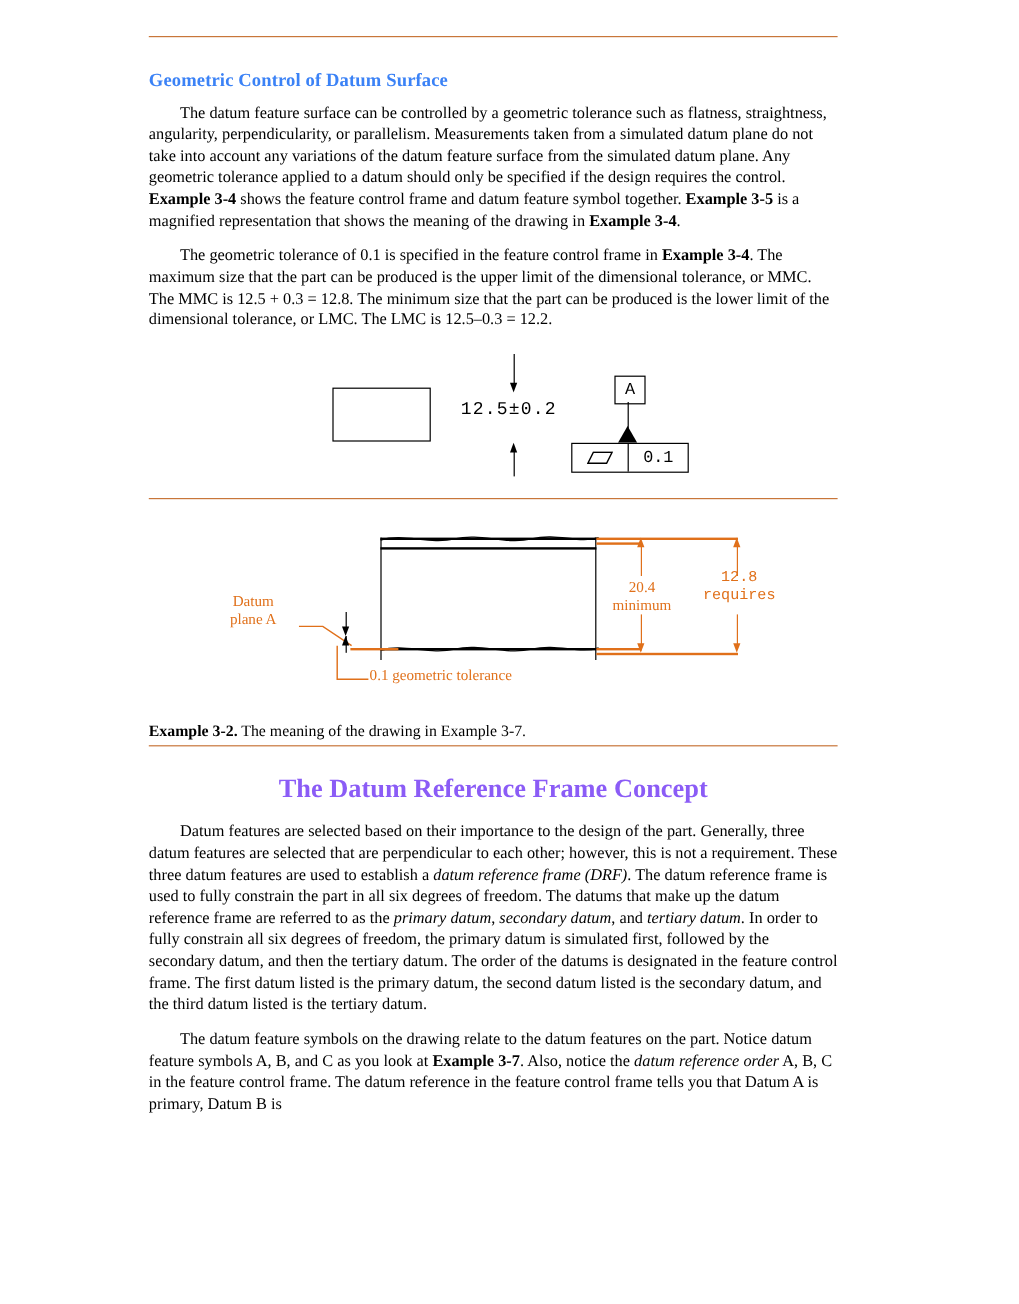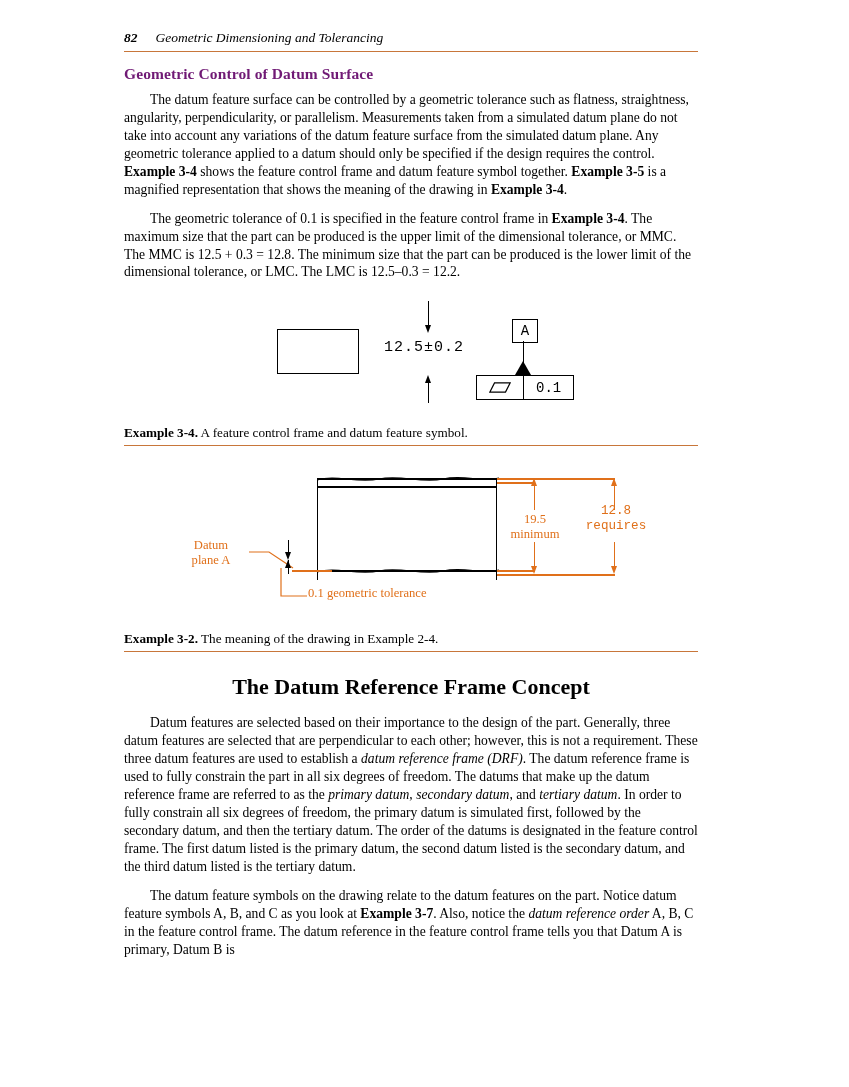--- a/index.html
+++ b/index.html
@@ -48,29 +48,29 @@
     margin: 0;
     height: 0;
   }
   .rule.thin { border-top: 1px solid #c8763a; }
 
   
   h2.section-title {
     font-family: "Liberation Serif", serif;
     font-size: 15.5px;
     font-weight: bold;
-    color: #701a75;
-    margin: 13px 0 8px 0;
+    color: #3b82f6;
+    margin: 28px 0 8px 0;
     letter-spacing: 0.1px;
   }
   h1.big-title {
     font-family: "Liberation Serif", serif;
     font-size: 22px;
     font-weight: bold;
-    color: #000000;
+    color: #8b5cf6;
     text-align: center;
     margin: 22px 0 14px 0;
   }
 
   
   p.body {
     font-size: 13.6px;
     line-height: 1.32;
     margin: 0 0 11px 0;
     text-align: left;
@@ -221,23 +221,20 @@
     border-bottom: 8px solid #000;
   }
   svg.wavy { position: absolute; }
 </style>
 </head>
 <body>
 
 <div class="page">
   <div class="content">
 
-    <div class="running-head">
-      <span class="folio">82</span><span>Geometric Dimensioning and Tolerancing</span>
-    </div>
     <hr class="rule">
 
     <h2 class="section-title">Geometric Control of Datum Surface</h2>
 
     <p class="body indent"><span>The datum feature surface can be controlled by a geometric tolerance such as flatness, straightness, angularity, perpendicularity, or parallelism. Measurements taken from a simulated datum plane do not take into account any variations of the datum feature surface from the simulated datum plane. Any geometric tolerance applied to a datum should only be specified if the design requires the control. </span><span class="b">Example 3-4</span><span> shows the feature control frame and datum feature symbol together. </span><span class="b">Example 3-5</span><span> is a magnified representation that shows the meaning of the drawing in </span><span class="b">Example 3-4</span><span>.</span></p>
 
     <p class="body indent"><span>The geometric tolerance of 0.1 is specified in the feature control frame in </span><span class="b">Example 3-4</span><span>. The maximum size that the part can be produced is the upper limit of the dimensional tolerance, or MMC. The MMC is 12.5 + 0.3 = 12.8. The minimum size that the part can be produced is the lower limit of the dimensional tolerance, or LMC. The LMC is 12.5–0.3 = 12.2.</span></p>
 
     <div class="fig34">
 
@@ -258,41 +255,40 @@
       <div class="fcf">
         <div class="cell">
           <svg class="flat-sym" viewBox="0 0 24 12">
             <polygon points="6,1 23,1 18,11 1,11" fill="none" stroke="#000" stroke-width="1.3"></polygon>
           </svg>
         </div>
         <div class="cell">0.1</div>
       </div>
     </div>
 
-    <div class="caption"><span class="lbl">Example 3-4.</span><span> A feature control frame and datum feature symbol.</span></div>
     <hr class="rule thin">
 
     <div class="fig35">
 
       <div class="blk" style="left:193px; top:18px; width:180px; height:1.3px;"></div>
       <div class="blk" style="left:193px; top:26px; width:180px; height:1.3px;"></div>
 
       <div class="blk" style="left:193px; top:18px; width:1.3px; height:102px;"></div>
       <div class="blk" style="left:372px; top:18px; width:1.3px; height:102px;"></div>
 
       <div class="blk" style="left:193px; top:110px; width:180px; height:1.3px;"></div>
 
       <svg class="wavy" style="left:193px; top:12px;" width="182" height="14" viewBox="0 0 182 14">
         <path d="M0,8 C20,2 40,12 62,7 C84,2 104,12 126,7 C148,2 164,11 182,6" fill="none" stroke="#000" stroke-width="1.1"></path>
       </svg>
       <svg class="wavy" style="left:193px; top:104px;" width="182" height="14" viewBox="0 0 182 14">
         <path d="M0,8 C20,2 40,12 62,7 C84,2 104,12 126,7 C148,2 164,11 182,6" fill="none" stroke="#000" stroke-width="1.1"></path>
       </svg>
 
-      <div class="lbl-org" style="left:48px; top:78px; width:78px;">
+      <div class="lbl-org" style="left:48px; top:64px; width:78px;">
         <span>Datum</span><br>
         <span>plane A</span>
       </div>
       <svg class="wavy" style="left:125px; top:90px;" width="46" height="22" viewBox="0 0 46 22">
         <path d="M0,2 L20,2 L44,18" fill="none" stroke="#e0701a" stroke-width="1.2"></path>
       </svg>
       <div class="org" style="left:168px; top:110px; width:40px; height:1.4px;"></div>
 
       <div class="blk" style="left:164px; top:80px; width:1.3px; height:14px;"></div>
       <div class="blk" style="left:164px; top:100px; width:1.3px; height:14px;"></div>
@@ -304,37 +300,37 @@
       </svg>
       <div class="lbl-org" style="left:184px; top:126px; width:180px; text-align:left;">0.1 geometric tolerance</div>
 
       <div class="org" style="left:410px; top:22px; width:1.4px; height:28px;"></div>
       <div class="oarrow-up" style="left:407px; top:18px;"></div>
       <div class="org" style="left:410px; top:82px; width:1.4px; height:28px;"></div>
       <div class="oarrow-down" style="left:407px; top:106px;"></div>
       <div class="org" style="left:373px; top:22px; width:38px; height:1.3px;"></div>
       <div class="org" style="left:373px; top:110px; width:38px; height:1.3px;"></div>
       <div class="lbl-org" style="left:378px; top:52px; width:66px;">
-        <span>19.5</span><br>
+        <span>20.4</span><br>
         <span>minimum</span>
       </div>
 
       <div class="org" style="left:490px; top:22px; width:1.4px; height:28px;"></div>
       <div class="oarrow-up" style="left:487px; top:18px;"></div>
       <div class="org" style="left:490px; top:82px; width:1.4px; height:28px;"></div>
       <div class="oarrow-down" style="left:487px; top:106px;"></div>
       <div class="org" style="left:373px; top:18px; width:118px; height:1.3px;"></div>
       <div class="org" style="left:373px; top:114px; width:118px; height:1.3px;"></div>
       <div class="lbl-org" style="left:455px; top:44px; width:74px;font-family:Liberation Mono, monospace;">
         <span>12.8</span><br>
         <span>requires</span>
       </div>
     </div>
 
-    <div class="caption"><span class="lbl">Example 3-2.</span><span> The meaning of the drawing in Example 2-4.</span></div>
+    <div class="caption"><span class="lbl">Example 3-2.</span><span> The meaning of the drawing in Example 3-7.</span></div>
     <hr class="rule thin">
 
     <h1 class="big-title">The Datum Reference Frame Concept</h1>
 
     <p class="body indent"><span>Datum features are selected based on their importance to the design of the part. Generally, three datum features are selected that are perpendicular to each other; however, this is not a requirement. These three datum features are used to establish a </span><span class="bi">datum reference frame (DRF)</span><span>. The datum reference frame is used to fully constrain the part in all six degrees of freedom. The datums that make up the datum reference frame are referred to as the </span><span class="bi">primary datum</span><span>, </span><span class="bi">secondary datum</span><span>, and </span><span class="bi">tertiary datum</span><span>. In order to fully constrain all six degrees of freedom, the primary datum is simulated first, followed by the secondary datum, and then the tertiary datum. The order of the datums is designated in the feature control frame. The first datum listed is the primary datum, the second datum listed is the secondary datum, and the third datum listed is the tertiary datum.</span></p>
 
     <p class="body indent"><span>The datum feature symbols on the drawing relate to the datum features on the part. Notice datum feature symbols A, B, and C as you look at </span><span class="b">Example 3-7</span><span>. Also, notice the </span><span class="bi">datum reference order</span><span> A, B, C in the feature control frame. The datum reference in the feature control frame tells you that Datum A is primary, Datum B is</span></p>
 
   </div>
 </div>

